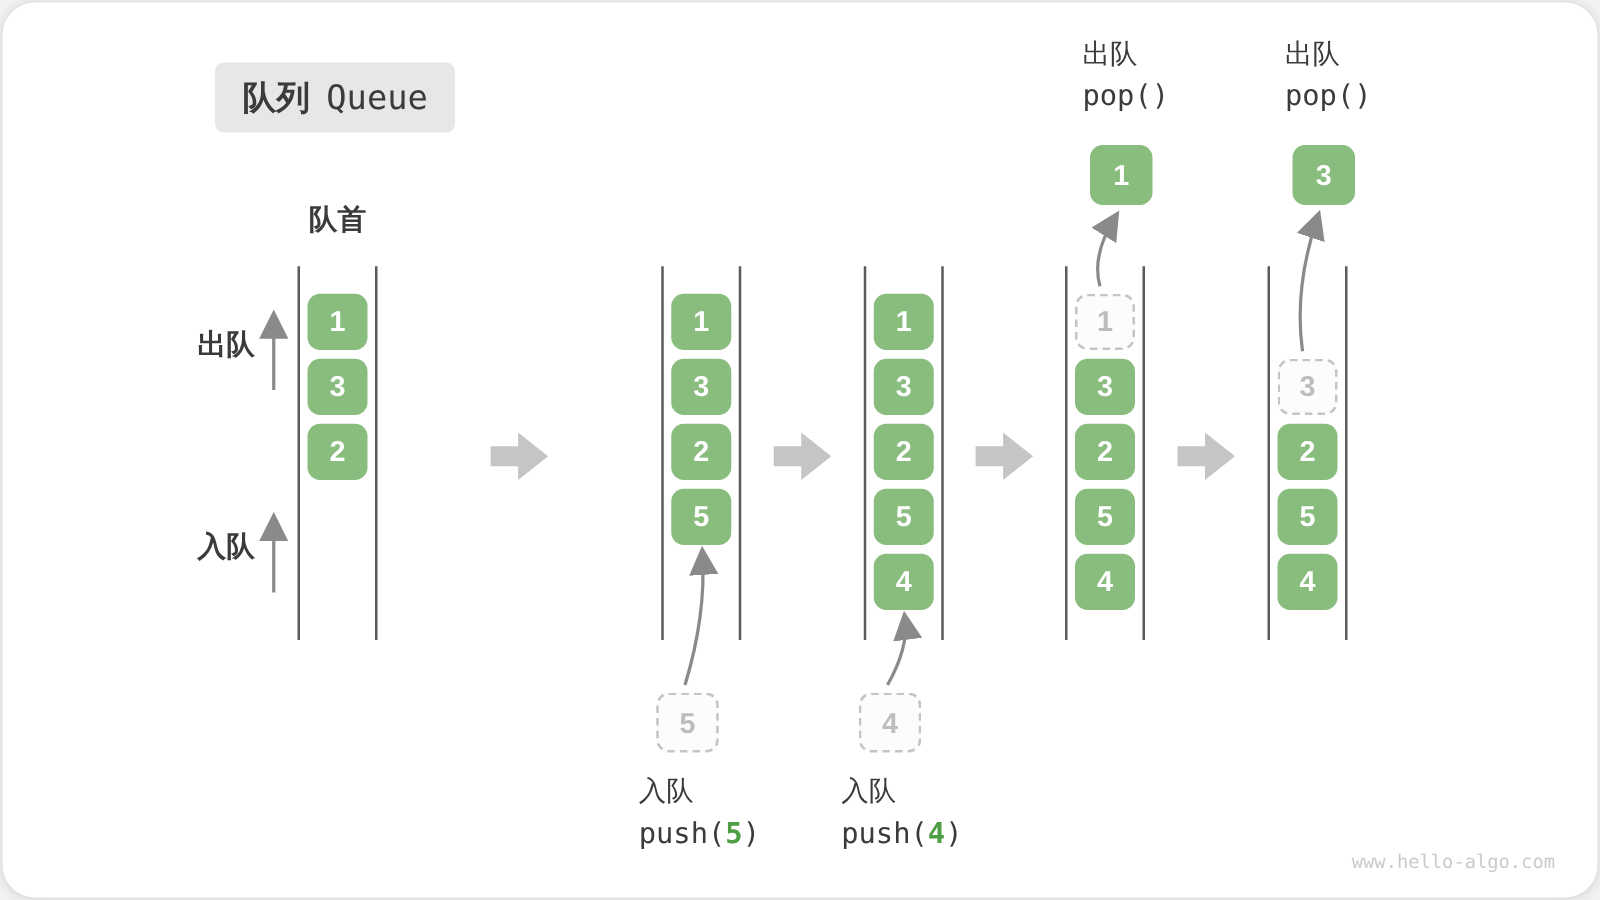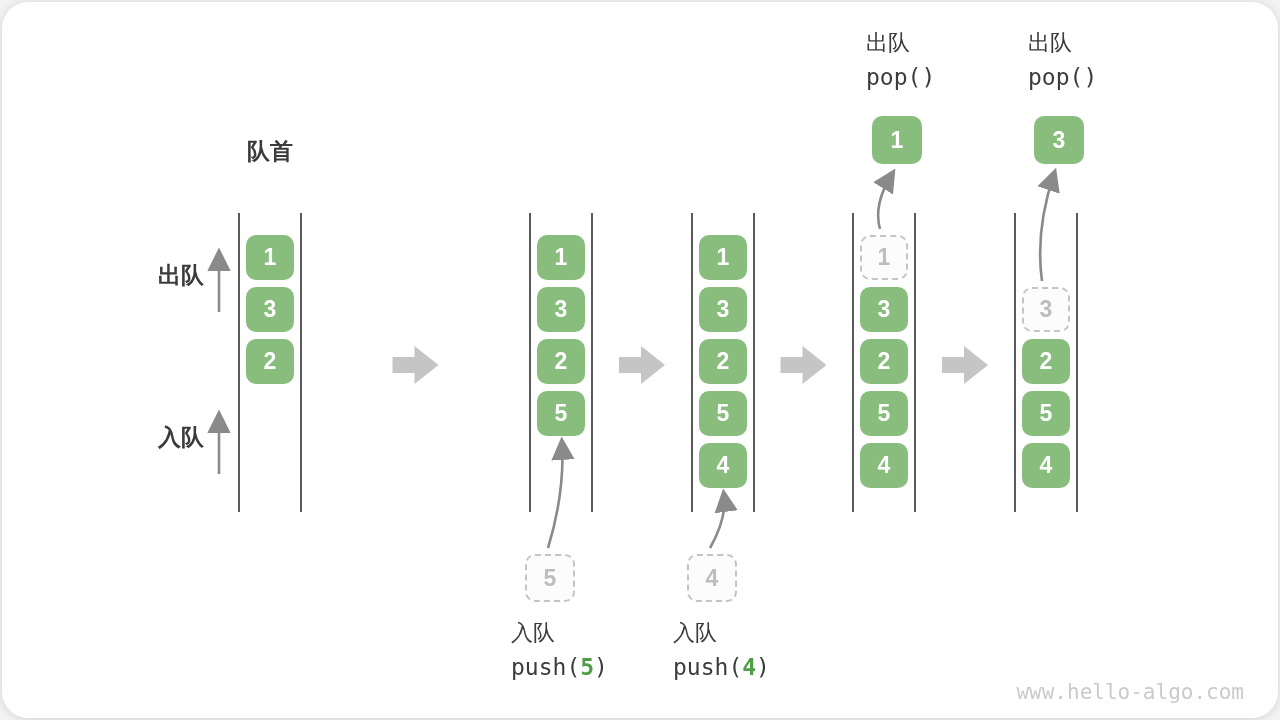--- a/index.html
+++ b/index.html
@@ -63,21 +63,21 @@
     font-size: 22px; line-height: 1;
     display: flex; flex-direction: column; gap: 12px;
     white-space: nowrap;
   }
   .oplabel .code { font-family: "DejaVu Sans Mono", monospace; font-size: 23px; }
   .oplabel .code .g { color: var(--accent); font-weight: bold; }
 
   .watermark {
     position: absolute; right: 34px; top: 678px;
     font-family: "DejaVu Sans Mono", monospace;
-    font-size: 21px; color: var(--wm);
+    font-size: 15px; color: var(--wm);
   }
 </style>
 </head>
 <body>
 
 <div class="canvas">
 
   <svg id="overlay" class="overlay" viewBox="0 0 1276 716" xmlns="http://www.w3.org/2000/svg">
     <defs>
       <marker id="ah" markerWidth="9" markerHeight="9" refX="6.5" refY="4.5" orient="auto">
@@ -89,22 +89,26 @@
       <polygon points="617,355 639,355 639,344 663,363 639,382 639,371 617,371" fill="#c5c5c5"></polygon>
       <path d="M 708 546 Q 725 516 722 493" fill="none" stroke="#8a8a8a" stroke-width="2.6" marker-end="url(#ah)"></path>
       <polygon points="778.5,355 800.5,355 800.5,344 824.5,363 800.5,382 800.5,371 778.5,371" fill="#c5c5c5"></polygon>
       <path d="M 878 227 Q 871 202.5 890 172" fill="none" stroke="#8a8a8a" stroke-width="2.6" marker-end="url(#ah)"></path>
       <polygon points="940,355 962,355 962,344 986,363 962,382 962,371 940,371" fill="#c5c5c5"></polygon>
       <path d="M 1040 279 Q 1033 228.5 1052 172" fill="none" stroke="#8a8a8a" stroke-width="2.6" marker-end="url(#ah)"></path>
       <path d="M 217 310 L 217 252" fill="none" stroke="#8a8a8a" stroke-width="2.6" marker-end="url(#ah)"></path>
       <path d="M 217 472 L 217 414" fill="none" stroke="#8a8a8a" stroke-width="2.6" marker-end="url(#ah)"></path>
     </svg>
 
+  <div class="title-box">
+    <span class="title-zh">队列</span>
+    <span class="title-en">Queue</span>
+  </div>
 
-  <div class="lbl center" style="left:208px; top:134px;">队首</div>
+  <div class="lbl center" style="left:208px; top:158px;">队首</div>
   <div class="lbl side" style="left:110px; top:258px;">出队</div>
   <div class="lbl side" style="left:110px; top:420px;">入队</div>
 
   <div id="columns">
       <div class="vline" style="left: 236px; top: 211px; height: 299px;"></div>
       <div class="vline" style="left: 298px; top: 211px; height: 299px;"></div>
       <div class="cell" style="left: 244px; top: 233px;">1</div>
       <div class="cell" style="left: 244px; top: 285px;">3</div>
       <div class="cell" style="left: 244px; top: 337px;">2</div>
       <div class="vline" style="left: 527px; top: 211px; height: 299px;"></div>

